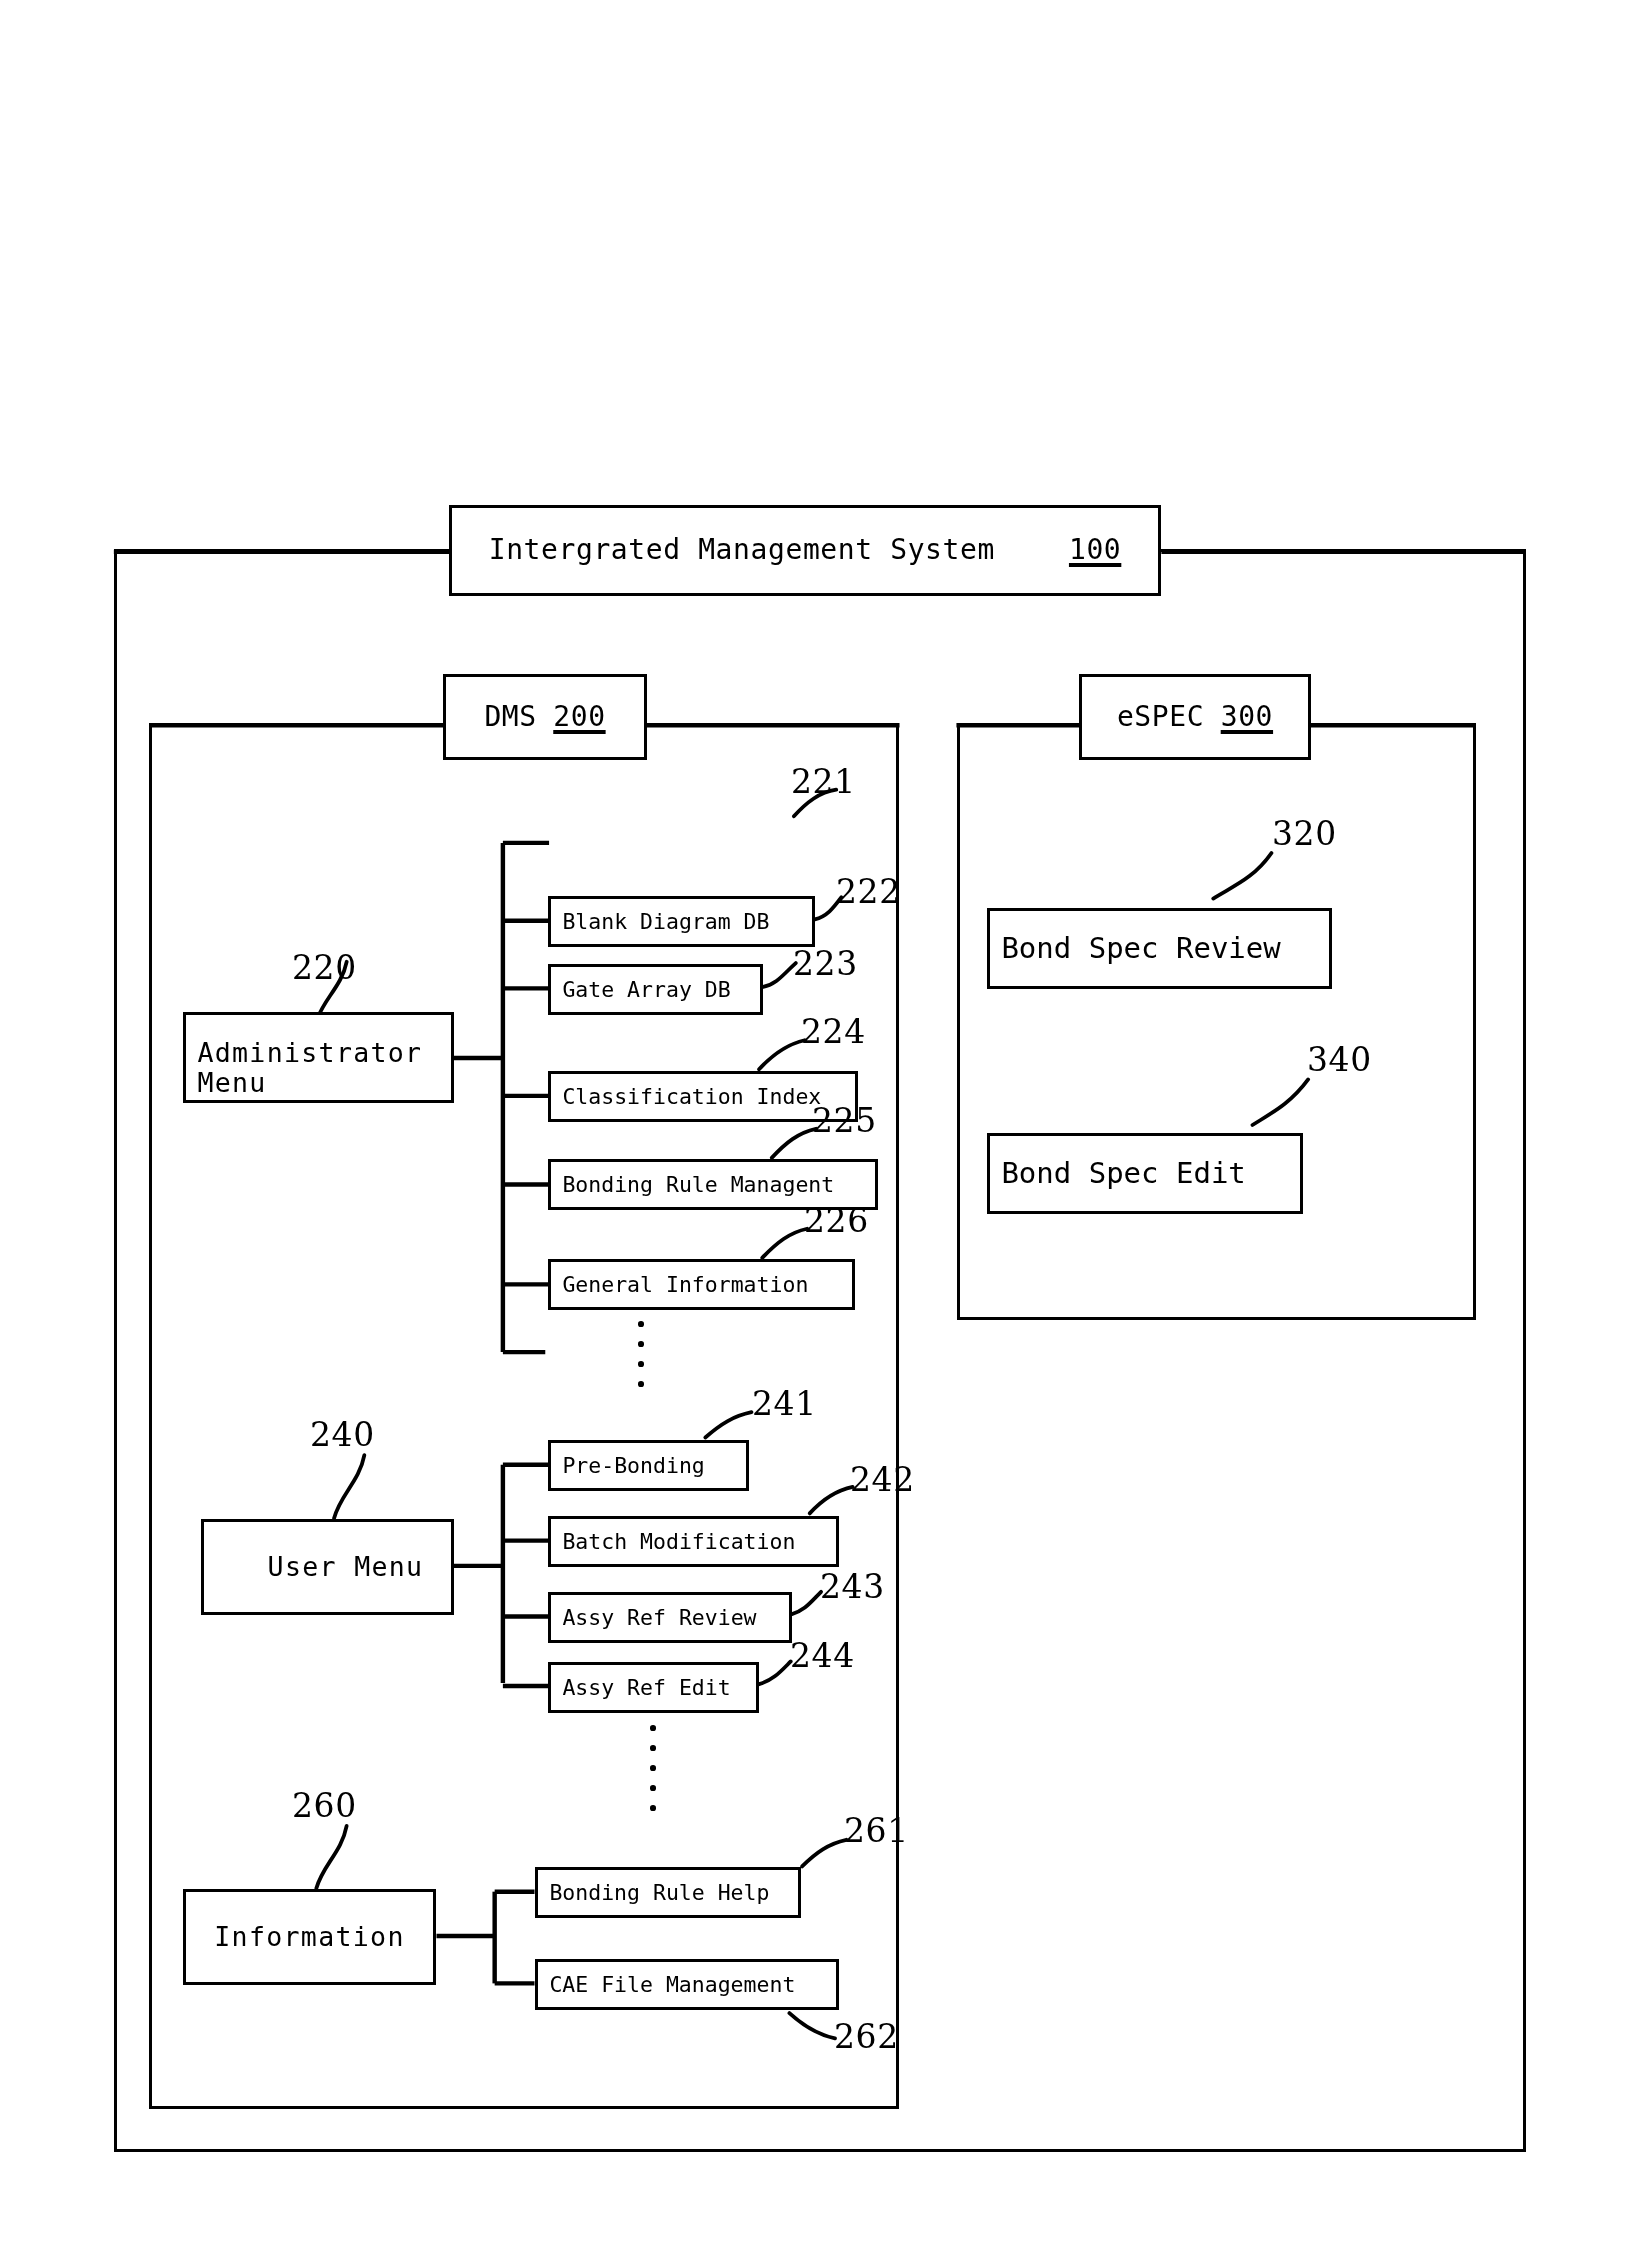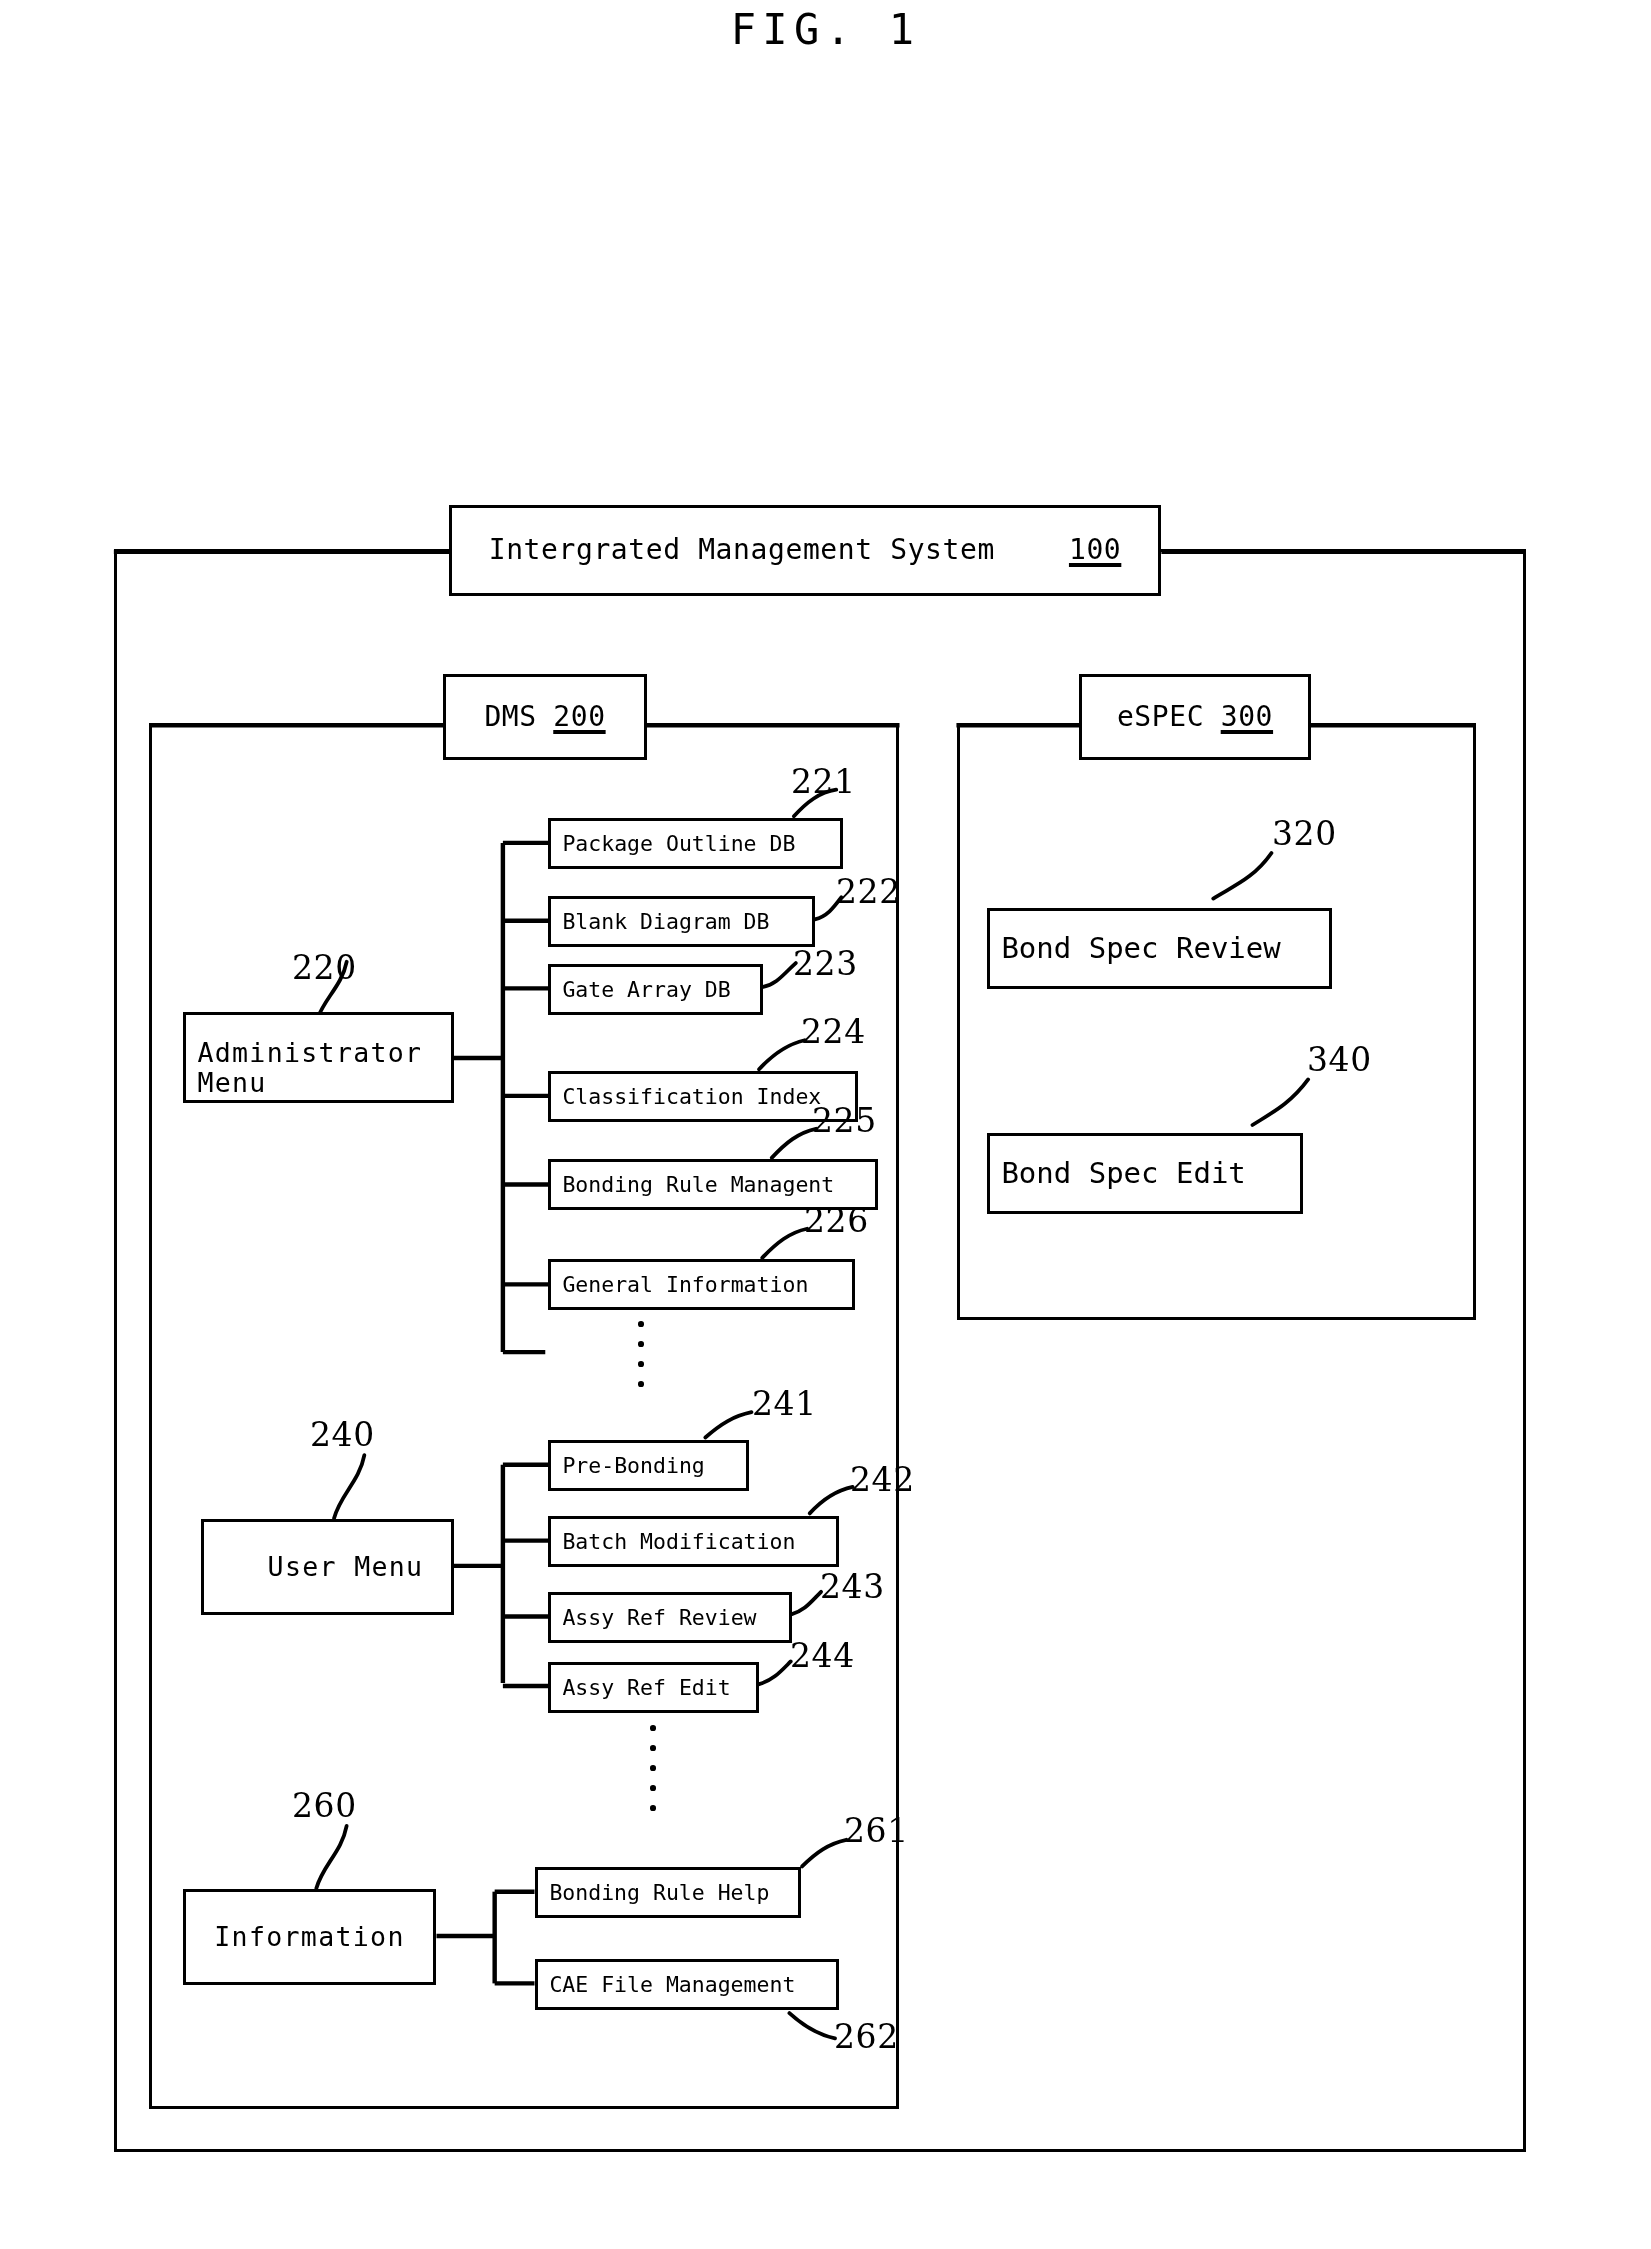--- a/index.html
+++ b/index.html
@@ -52,21 +52,20 @@
     position:absolute;z-index:4;display:flex;flex-direction:column;
     align-items:center;justify-content:space-between;
   }
   .dots i{display:block;width:5.7px;height:5.7px;border-radius:50%;background:#000;}
 </style>
 </head>
 <body>
 
 <div class="canvas">
 
-  <div id="fig-title">FIG. 1</div>
 
   <div class="container-box outer-box" style="left:114px;top:549px;width:1412px;height:1603px;"></div>
 
   <div class="container-box" style="left:149px;top:723px;width:750px;height:1386px;"></div>
 
   <div class="container-box" style="left:957px;top:723px;width:519px;height:597px;"></div>
 
   <svg class="lines" viewBox="0 0 2610 3556">
     <g stroke="#000" stroke-width="7" fill="none" stroke-linecap="butt">
 
@@ -152,23 +151,20 @@
   </div>
 
   <div class="box padleft grp" style="left:183px;top:1012px;width:271px;height:91px;line-height:1.12;">
     <div style="display:flex;flex-direction:column;align-items:flex-start;margin-top:20px;">
       <span>Administrator</span>
       <span>Menu</span>
     </div>
   </div>
   <div class="refnum" style="left:292px;top:948px;">220</div>
 
-  <div class="box padleft leaf" style="left:548px;top:818px;width:295px;height:51px;">
-    <span>Package Outline DB</span>
-  </div>
   <div class="refnum" style="left:791px;top:762px;">221</div>
 
   <div class="box padleft leaf" style="left:548px;top:896px;width:267px;height:51px;">
     <span>Blank Diagram DB</span>
   </div>
   <div class="refnum" style="left:836px;top:872px;">222</div>
 
   <div class="box padleft leaf" style="left:548px;top:964px;width:215px;height:51px;">
     <span>Gate Array DB</span>
   </div>

